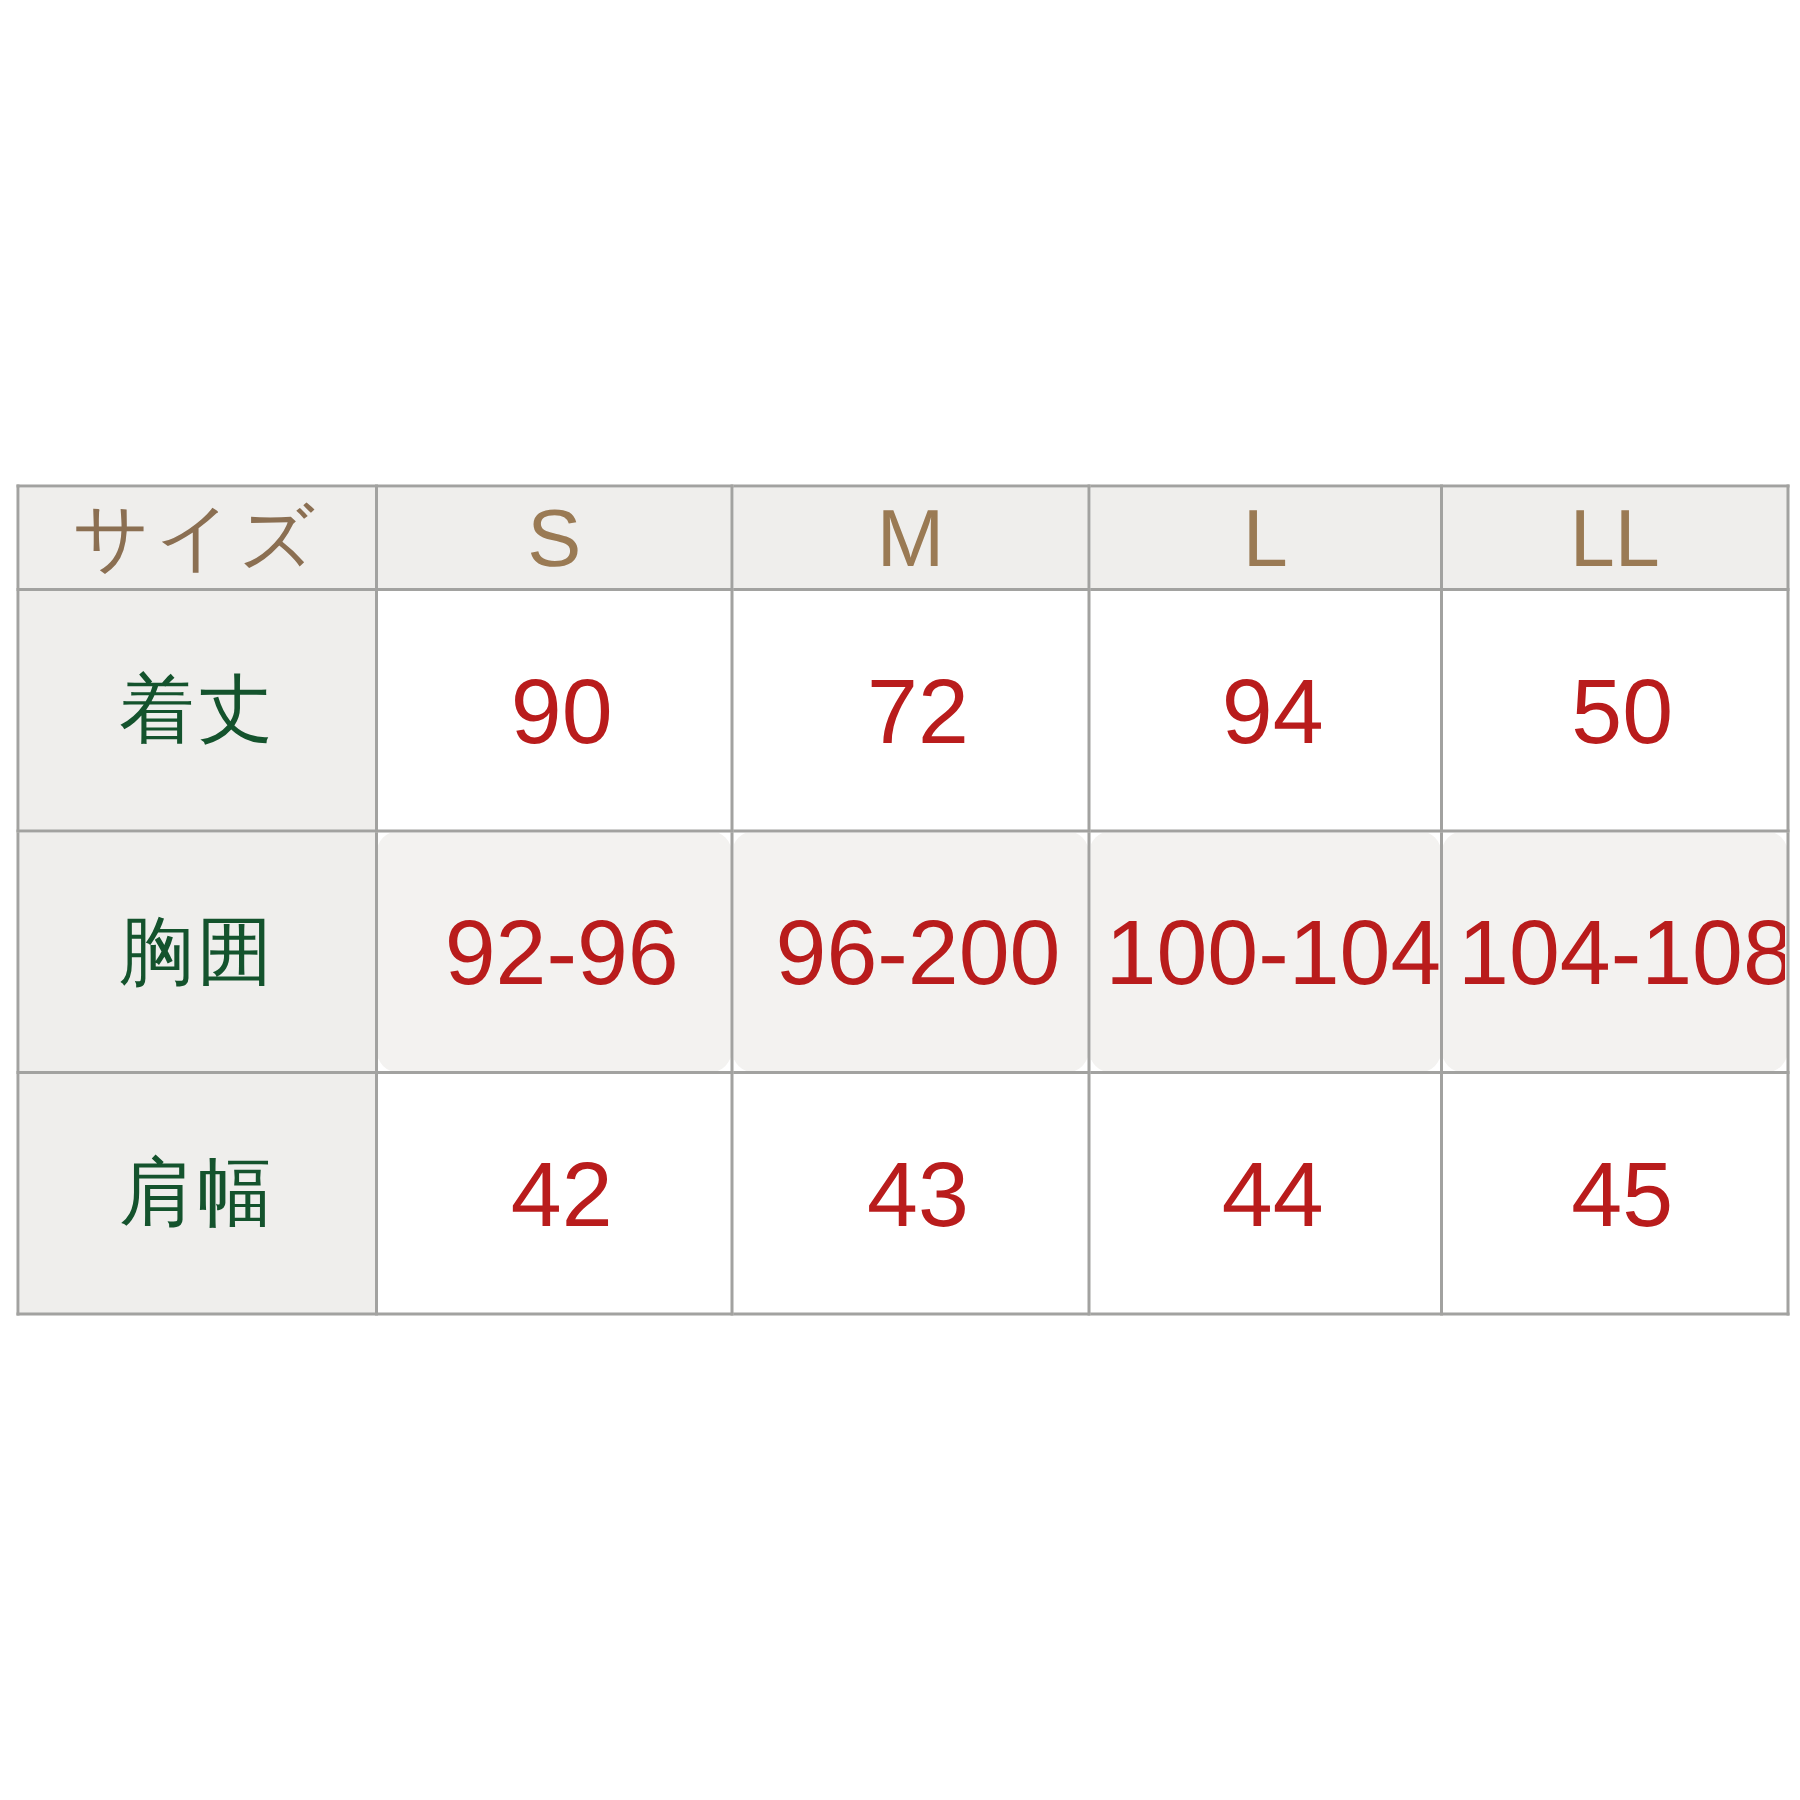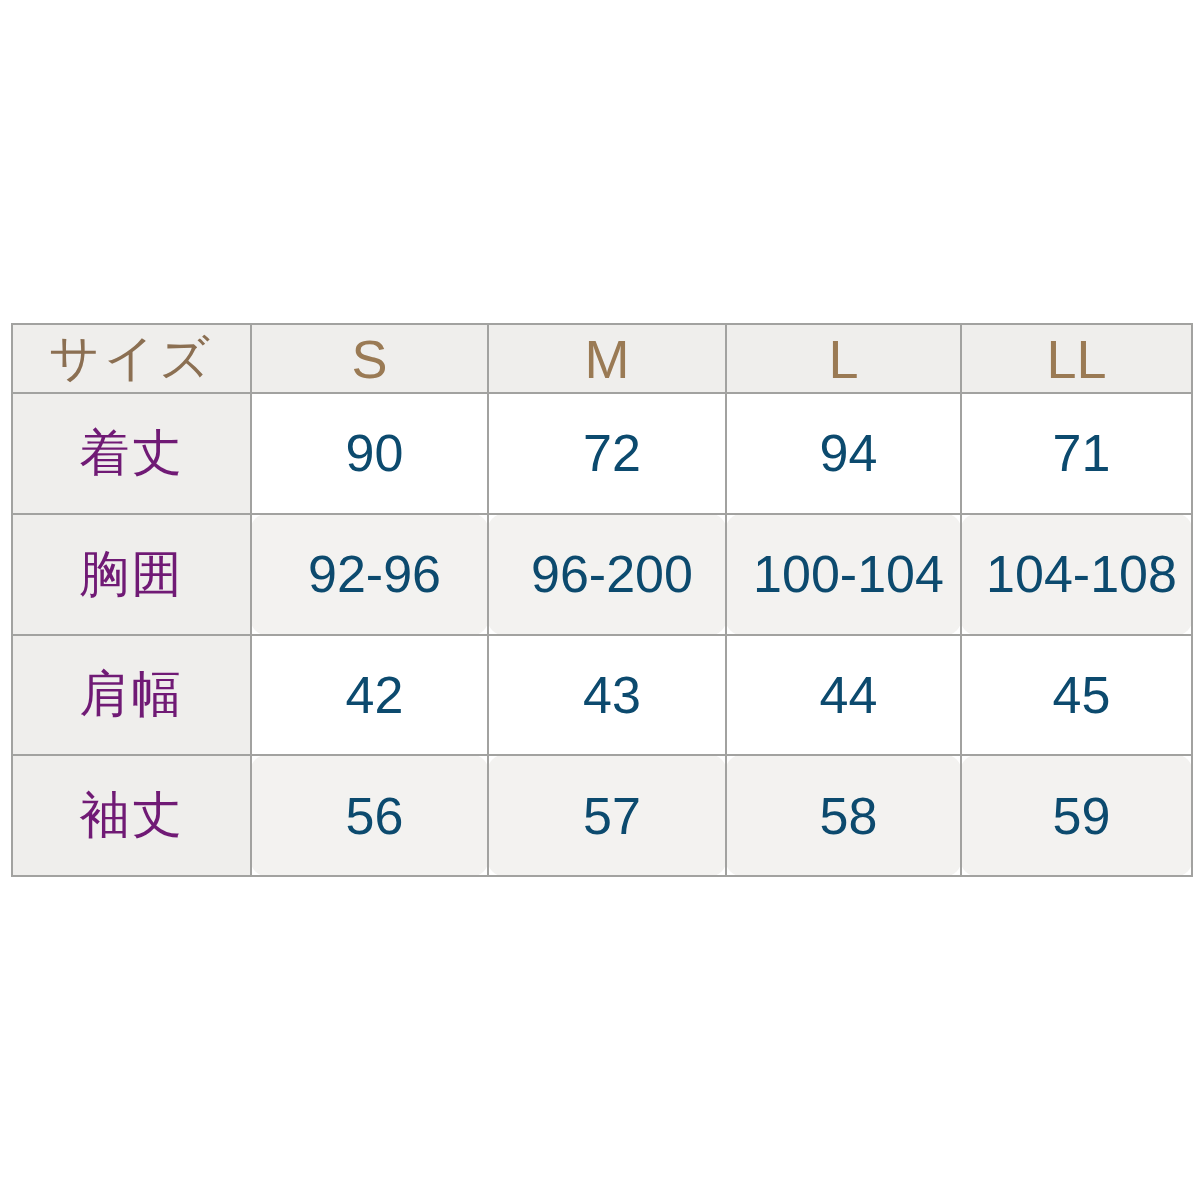--- a/index.html
+++ b/index.html
@@ -42,29 +42,29 @@
     font-size: 54px;
   }
   thead th.corner-cell {
     color: #8b6f52;
     font-size: 50px;
     letter-spacing: 4px;
   }
   
   tbody th.row-label {
     background: #efeeec;
-    color: #701a75;
+    color: #14532d;
     font-size: 50px;
     letter-spacing: 2px;
   }
   
   tbody td {
     background: #ffffff;
-    color: #0c4a6e;
-    font-size: 52px;
+    color: #b91c1c;
+    font-size: 61px;
     padding-left: 10px;
   }
   tbody tr.alt td {
     background: #f3f2f0;
     border-radius: 15px;
   }
 </style>
 </head>
 <body>
 
@@ -85,38 +85,31 @@
         <th>L</th>
         <th>LL</th>
       </tr>
     </thead>
     <tbody>
       <tr>
         <th class="row-label">着丈</th>
         <td>90</td>
         <td>72</td>
         <td>94</td>
-        <td>71</td>
+        <td>50</td>
       </tr>
       <tr class="alt">
         <th class="row-label">胸囲</th>
         <td>92-96</td>
         <td>96-200</td>
         <td>100-104</td>
         <td>104-108</td>
       </tr>
       <tr>
         <th class="row-label">肩幅</th>
         <td>42</td>
         <td>43</td>
         <td>44</td>
         <td>45</td>
       </tr>
-      <tr class="alt">
-        <th class="row-label">袖丈</th>
-        <td>56</td>
-        <td>57</td>
-        <td>58</td>
-        <td>59</td>
-      </tr>
     </tbody>
   </table>
 </div>
 
 </body></html>

